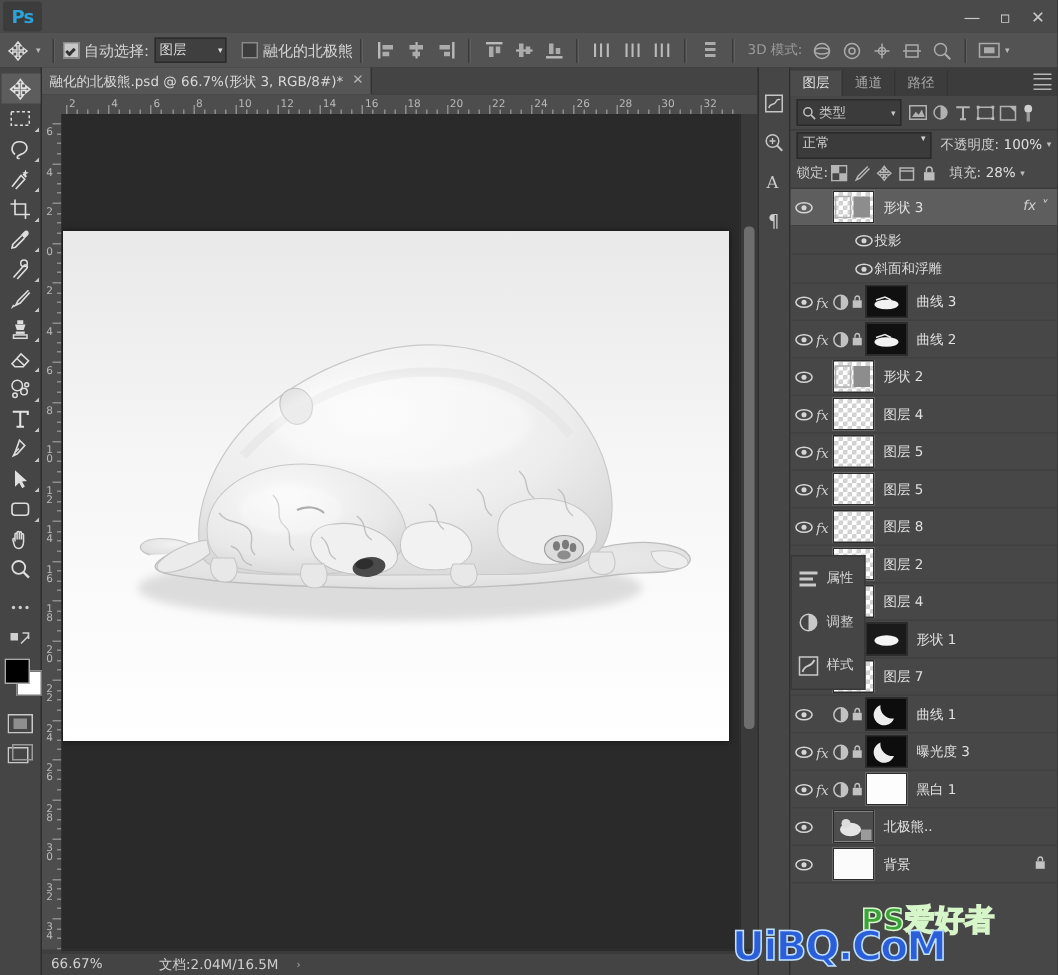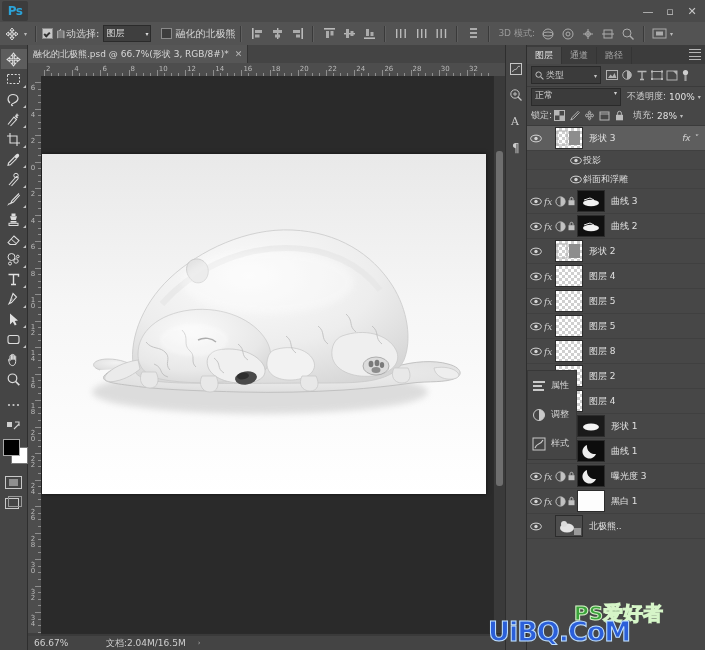--- a/index.html
+++ b/index.html
@@ -1124,20 +1124,31 @@
           <div class="lname">形状 1</div>
         </div>
         <div class="lrow">
           <div class="eye">
             <svg width="12" height="9">
               <ellipse cx="6" cy="4.5" rx="5.4" ry="3.4" fill="none" stroke="#d5d5d5" stroke-width="1"></ellipse>
               <circle cx="6" cy="4.5" r="1.7" fill="#d5d5d5"></circle>
             </svg>
           </div>
           <div class="lnk"></div>
+          <div class="thumb checker"></div>
+          <div class="lname">图层 7</div>
+        </div>
+        <div class="lrow">
+          <div class="eye">
+            <svg width="12" height="9">
+              <ellipse cx="6" cy="4.5" rx="5.4" ry="3.4" fill="none" stroke="#d5d5d5" stroke-width="1"></ellipse>
+              <circle cx="6" cy="4.5" r="1.7" fill="#d5d5d5"></circle>
+            </svg>
+          </div>
+          <div class="lnk"></div>
           <div class="lnk">
             <svg width="11" height="11">
               <circle cx="5.5" cy="5.5" r="4.6" fill="none" stroke="#c2c2c2" stroke-width="1"></circle>
               <path d="M5.5 0.9 A4.6 4.6 0 0 1 5.5 10.1 Z" fill="#c2c2c2"></path>
             </svg>
           </div>
           <div class="lnk">
             <svg width="9" height="10">
               <rect x="1.5" y="4.2" width="6" height="5" fill="#c2c2c2"></rect>
               <path d="M3 4.2 V2.8 A1.5 1.5 0 0 1 6 2.8 V4.2" fill="none" stroke="#c2c2c2" stroke-width="0.9"></path>
@@ -1215,20 +1226,35 @@
           </div>
           <div class="lnk"></div>
           <div class="thumb"><svg width="26" height="20">
               <rect width="26" height="20" fill="#4d4d4d"></rect>
               <ellipse cx="11" cy="12" rx="7" ry="4.5" fill="#e4e4e4"></ellipse>
               <circle cx="8" cy="8" r="3" fill="#dcdcdc"></circle>
               <rect x="18" y="12" width="7" height="7" fill="#9a9a9a"></rect>
             </svg></div>
           <div class="lname">北极熊..</div>
         </div>
+        <div class="lrow">
+          <div class="eye">
+            <svg width="12" height="9">
+              <ellipse cx="6" cy="4.5" rx="5.4" ry="3.4" fill="none" stroke="#d5d5d5" stroke-width="1"></ellipse>
+              <circle cx="6" cy="4.5" r="1.7" fill="#d5d5d5"></circle>
+            </svg>
+          </div>
+          <div class="lnk"></div>
+          <div class="thumb" style="background:#fbfbfb"></div>
+          <div class="lname">背景</div>
+          <span class="lockmark"><svg width="9" height="10">
+              <rect x="1.5" y="4.2" width="6" height="5" fill="#c2c2c2"></rect>
+              <path d="M3 4.2 V2.8 A1.5 1.5 0 0 1 6 2.8 V4.2" fill="none" stroke="#c2c2c2" stroke-width="0.9"></path>
+            </svg></span>
+        </div>
       </div>
 
     <div class="subdock">
       <div class="sd-row">
         <div class="sd-ic">
             <svg width="14" height="14">
               <rect x="1" y="2" width="12" height="2" fill="#c9c9c9"></rect>
               <rect x="1" y="6" width="9" height="2" fill="#c9c9c9"></rect>
               <rect x="1" y="10" width="11" height="2" fill="#c9c9c9"></rect>
             </svg>

